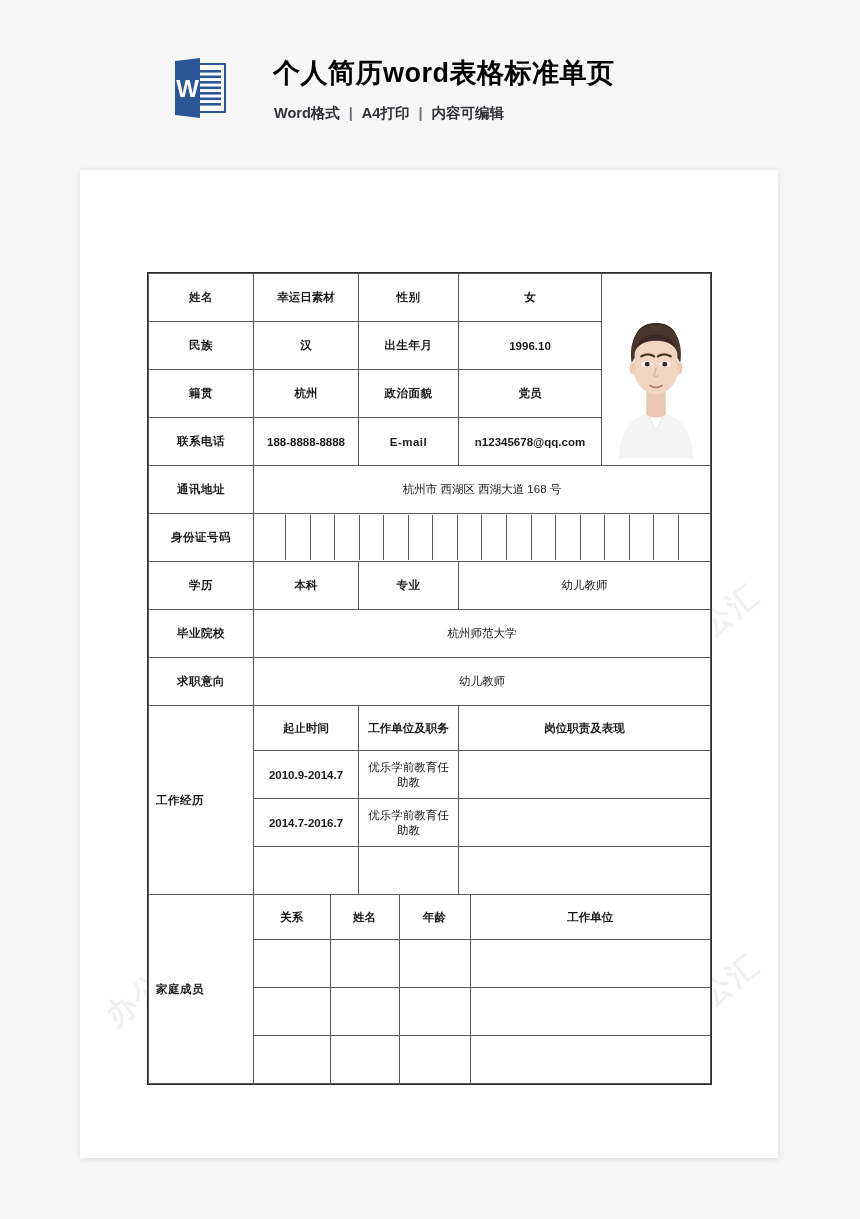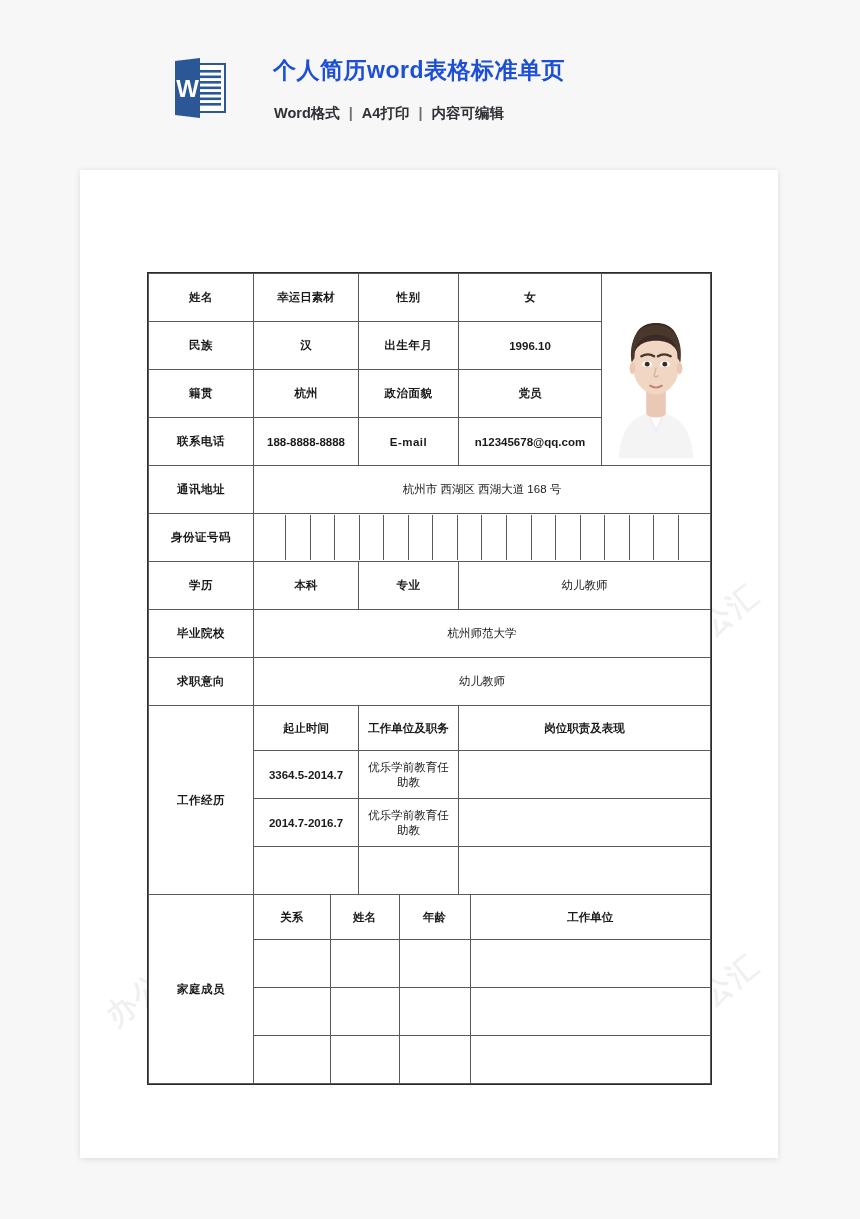--- a/index.html
+++ b/index.html
@@ -13,21 +13,21 @@
 
   
   .header{
     position:absolute;left:0;top:0;width:860px;height:160px;
   }
   .word-icon{
     position:absolute;left:172px;top:57px;width:56px;height:62px;
   }
   .title{
     position:absolute;left:273px;top:55px;
-    font-size:23px;font-weight:bold;color:#1d4ed8;
+    font-size:27px;font-weight:bold;color:#000000;
     letter-spacing:.5px;white-space:nowrap;
   }
   .subtitle{
     position:absolute;left:274px;top:104px;
     font-size:14.5px;font-weight:bold;color:#2f3136;
     white-space:nowrap;
   }
   .subtitle .sep{color:#6d7078;font-weight:bold;padding:0 9px;}
 
   
@@ -79,21 +79,21 @@
   td.lft{text-align:center;}
   td.photo{
     background:#fff;padding:0;text-align:center;vertical-align:middle;
   }
   td.idcell{padding:0;border:1px solid #555a5e;}
 
   
   table.resume{box-shadow:0 0 0 1px #2b2b2b;}
 
   .section-lbl{
-    background:#f1f1f1;font-weight:bold;text-align:center;
+    background:#f1f1f1;font-weight:bold;text-align:left;
     font-size:12px;letter-spacing:.5px;
   }
   .col-head{
     background:#f1f1f1;font-weight:bold;text-align:center;font-size:11.5px;
   }
 
   
   .photo-wrap{
     width:100%;height:100%;
     display:flex;align-items:center;justify-content:center;
@@ -265,21 +265,21 @@
         <td class="lft" colspan="5">幼儿教师</td>
       </tr>
 
       <tr>
         <td class="section-lbl" rowspan="4">工作经历</td>
         <td class="col-head" colspan="2" style="height:44px">起止时间</td>
         <td class="col-head">工作单位及职务</td>
         <td class="col-head" colspan="2">岗位职责及表现</td>
       </tr>
       <tr>
-        <td class="ctr" colspan="2" style="height:47px">3364.5-2014.7</td>
+        <td class="ctr" colspan="2" style="height:47px">2010.9-2014.7</td>
         <td class="lft">优乐学前教育任助教</td>
         <td class="lft" colspan="2"></td>
       </tr>
       <tr>
         <td class="ctr" colspan="2" style="height:47px">2014.7-2016.7</td>
         <td class="lft">优乐学前教育任助教</td>
         <td class="lft" colspan="2"></td>
       </tr>
       <tr>
         <td class="ctr" colspan="2" style="height:47px"></td>

